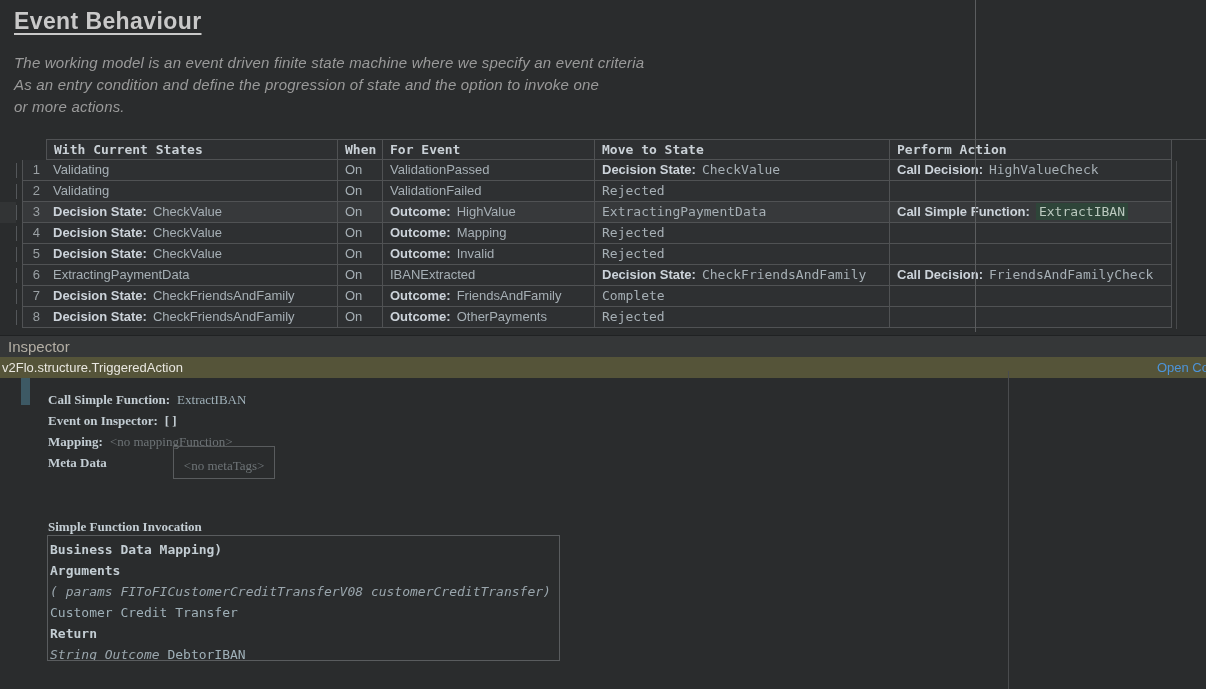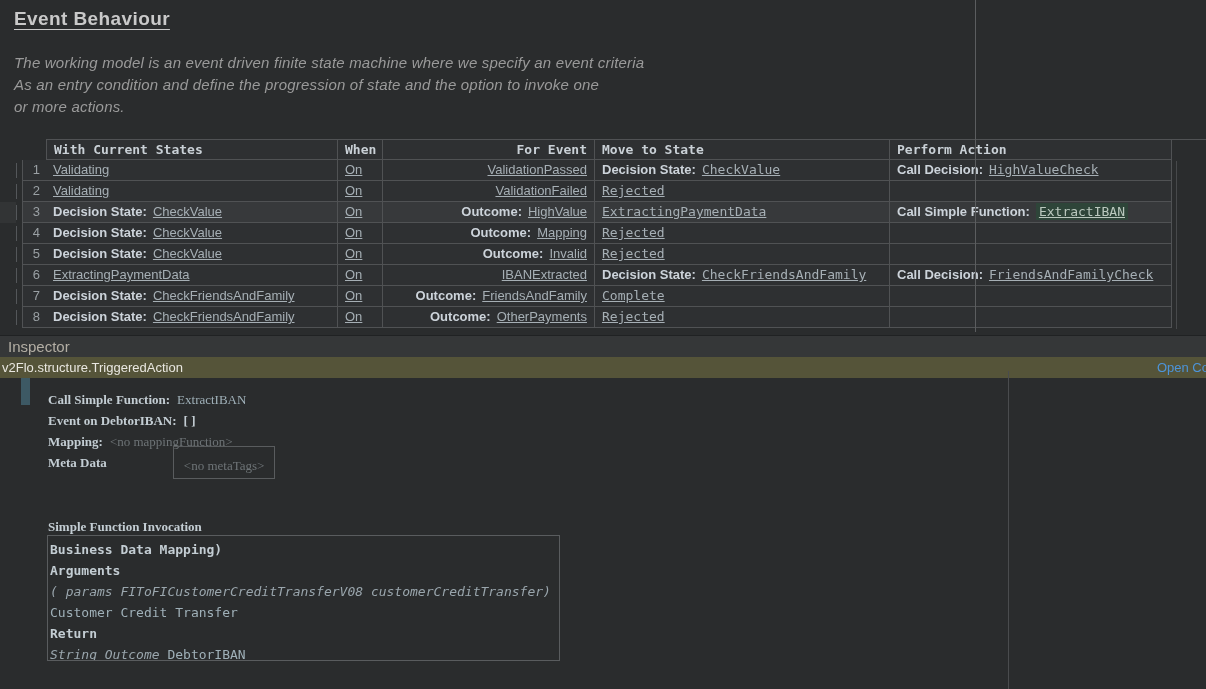--- a/index.html
+++ b/index.html
@@ -7,21 +7,21 @@
   body {
     background:#2a2c2d;
     font-family:"Liberation Sans", sans-serif;
     position:relative;
     color:#a6afb5;
   }
 
   
   .doc-title {
     position:absolute; left:14px; top:8px;
-    font-size:19px; font-weight:bold; letter-spacing:.4px;
+    font-size:23px; font-weight:bold; letter-spacing:.4px;
     color:#c9c9c9; text-decoration:underline;
     text-underline-offset:4px;
   }
   .doc-desc {
     position:absolute; left:14px; top:52px;
     font-style:italic; font-size:15px; line-height:22px;
     color:#9a9a9a; letter-spacing:.2px;
   }
 
   
@@ -36,27 +36,27 @@
     border-left:1px solid #505254; border-bottom:1px solid #505254;
     text-align:right; padding-right:6px;
   }
   .hdr .numc { background:transparent; border:none; }
   .cell {
     background:#2e3032; border-right:1px solid #505254; border-bottom:1px solid #505254;
     padding:0 7px; white-space:nowrap; overflow:hidden;
   }
   .hdr .cell { border-top:1px solid #505254; }
   .hdr .c1 { border-left:1px solid #505254; }
-  .c1 { width:292px; } .c2 { width:45px; } .c3 { width:212px;text-align:right; } .c4 { width:295px; } .c5 { width:282px; }
+  .c1 { width:292px; } .c2 { width:45px; } .c3 { width:212px; } .c4 { width:295px; } .c5 { width:282px; }
   .hdr .cell {
     font-family:"DejaVu Sans Mono", monospace; font-weight:bold; color:#c9d0d6;
   }
   .lbl { font-weight:bold; color:#ccd3da; margin-right:6px; }
   .lbl:empty { display:none; }
-  .val { color:#a6afb5;text-decoration:underline; }
+  .val { color:#a6afb5; }
   .c4 .val, .c5 .val { font-family:"DejaVu Sans Mono", monospace; }
   .val.hl { background:#2e4539; color:#bac8be; padding:1px 3px; }
   .trow.selected .cell, .trow.selected .numc { background:#37393b; }
   .trow.selected::before {
     content:""; position:absolute; left:-16px; width:16px; top:0; bottom:0; background:#323435;
   }
 
   
   .vline-top { position:absolute; left:975px; top:0; width:1px; height:332px; background:#5b5d5f; }
   .vline-right-marks { position:absolute; left:1176px; top:161px; width:1px; height:168px; background:#47494b; }
@@ -302,21 +302,21 @@
 </div>
 
 <div class="gutter-mark"></div>
 <div class="insp-divider"></div>
 
 <div class="insp-body">
   <div class="insp-line">
     <span class="b">Call Simple Function:</span><span class="v">ExtractIBAN</span>
   </div>
   <div class="insp-line">
-    <span class="b">Event on DebtorIBAN:</span><span class="v bold">[ ]</span>
+    <span class="b">Event on Inspector:</span><span class="v bold">[ ]</span>
   </div>
   <div class="insp-line">
     <span class="b">Mapping:</span><span class="v dim">&lt;no mappingFunction&gt;</span>
   </div>
   <div class="meta-row">
     <span class="b">Meta Data</span>
     <span class="meta-box dim">&lt;no metaTags&gt;</span>
   </div>
   <div class="section-title b">Simple Function Invocation</div>
 </div>

